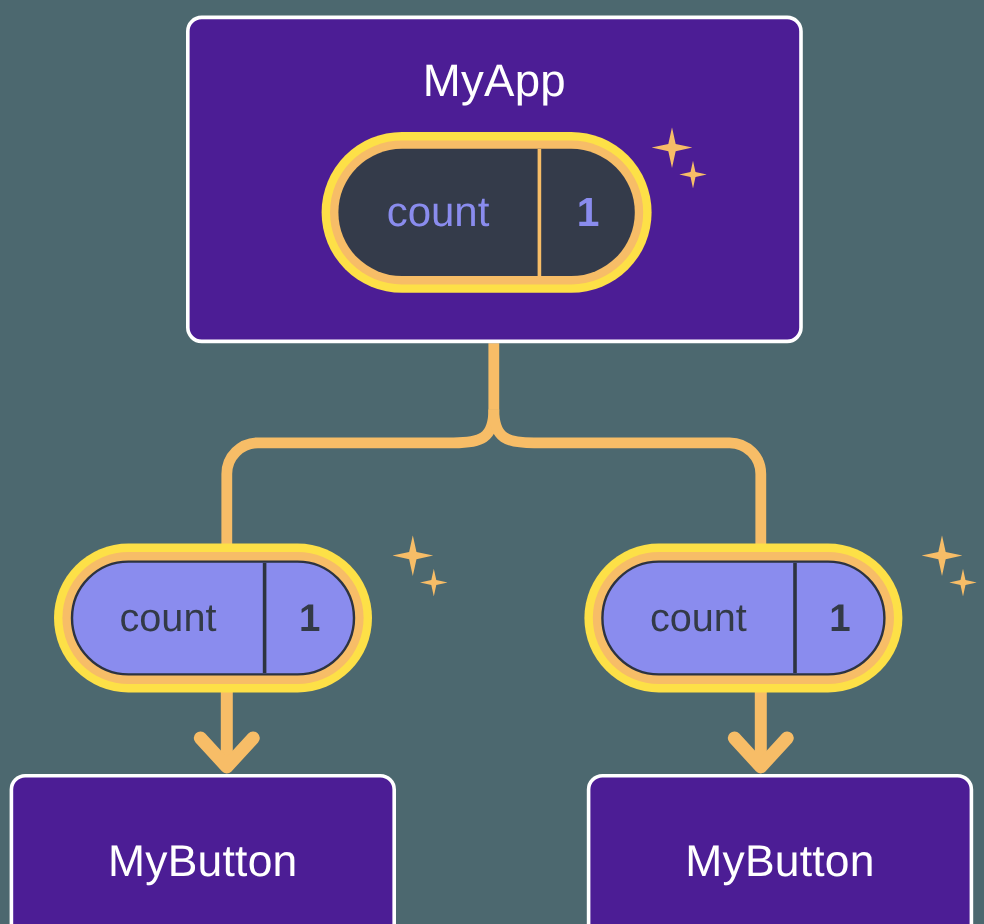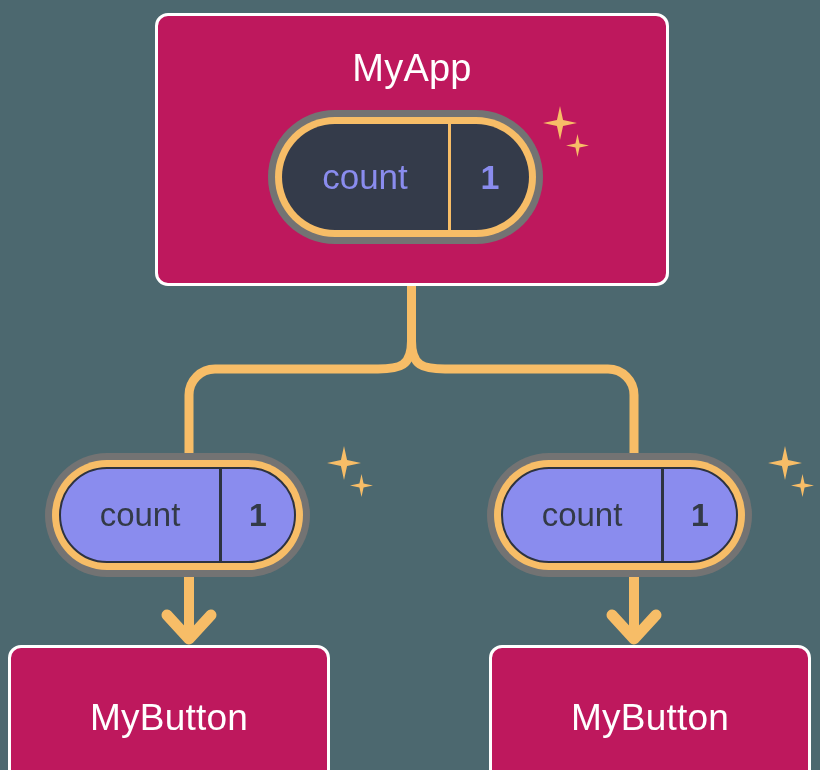--- a/index.html
+++ b/index.html
@@ -27,21 +27,21 @@
     top: 0;
     width: 820px;
     height: 770px;
     pointer-events: none;
   }
 
   
   .card {
     position: absolute;
     box-sizing: border-box;
-    background: #be185d;
+    background: #4c1d95;
     border: 3px solid #ffffff;
     border-radius: 13px;
   }
   .card-title {
     color: #ffffff;
     font-size: 38px;
     font-weight: 400;
     letter-spacing: 0.2px;
     text-align: center;
     white-space: nowrap;
@@ -78,21 +78,21 @@
   }
 
   
   .pill-wrap {
     position: absolute;
   }
   .pill {
     position: relative;
     box-sizing: border-box;
     border-radius: 999px;
-    background: #737373;              
+    background: #fde047;              
     padding: 7px;
     box-shadow: none;
   }
   .pill-inner {
     box-sizing: border-box;
     border-radius: 999px;
     background: #f7bd67;              
     padding: 7px;
   }
   .pill-body {

